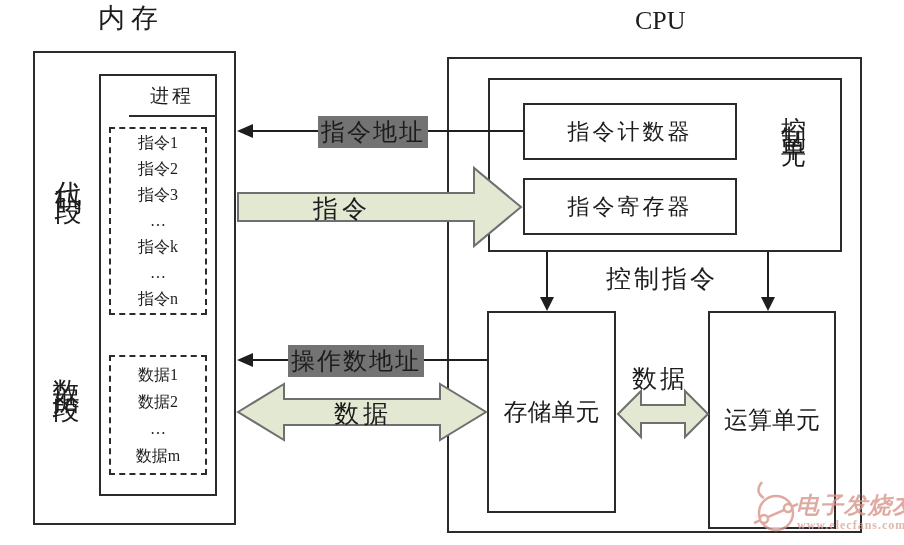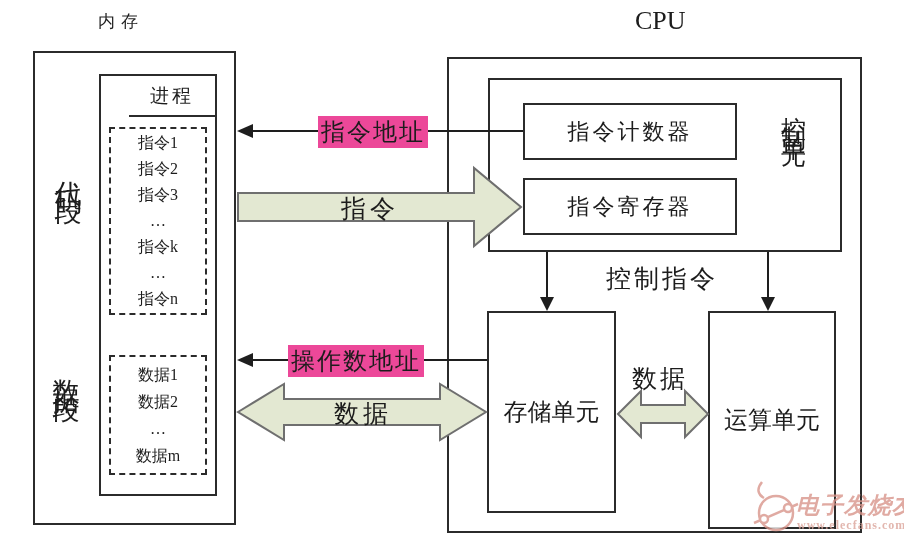--- a/index.html
+++ b/index.html
@@ -8,30 +8,30 @@
     font-family:"Liberation Serif","DejaVu Serif",serif;color:#1c1c1c;
   }
   .box{position:absolute;border:2px solid #2b2b2b;background:#ffffff;box-sizing:border-box;}
   .dashedbox{position:absolute;border:2px dashed #2b2b2b;box-sizing:border-box;background:transparent;
     display:flex;flex-direction:column;justify-content:center;align-items:center;}
   .lbl{position:absolute;white-space:nowrap;}
   .ctr{display:flex;align-items:center;justify-content:center;}
   .vtext{writing-mode:vertical-lr;text-orientation:upright;}
   .mitem{font-size:16px;line-height:26px;text-align:center;}
   .mitem2{font-size:16px;line-height:27px;text-align:left;}
-  .onwhite{background:#ec4899;padding:0 3px;}
+  .onwhite{background:#737373;padding:0 3px;}
   svg{position:absolute;left:0;top:0;}
   .wm{position:absolute;opacity:.8;}
 </style>
 </head>
 <body>
 
 <div id="canvas">
 
-  <div class="lbl" style="left:98px;top:10px;font-size:17px;letter-spacing:6px;">内存</div>
+  <div class="lbl" style="left:98px;top:0;font-size:27px;letter-spacing:6px;">内存</div>
   <div class="lbl" style="left:635px;top:6px;font-size:26px;">CPU</div>
 
   <div class="box" style="left:33px;top:51px;width:203px;height:474px;"></div>
 
   <div class="box" style="left:99px;top:74px;width:118px;height:422px;padding-left:28px;">
     <div class="ctr" style="height:39px;border-bottom:2px solid #2b2b2b;">
       <span style="font-size:19px;letter-spacing:3px;">进程</span>
     </div>
   </div>
 
@@ -88,21 +88,21 @@
 
     <line x1="547" y1="252" x2="547" y2="301" stroke="#1e1e1e" stroke-width="2"></line>
     <polygon points="547,311 540,297 554,297" fill="#1e1e1e"></polygon>
     <line x1="768" y1="252" x2="768" y2="301" stroke="#1e1e1e" stroke-width="2"></line>
     <polygon points="768,311 761,297 775,297" fill="#1e1e1e"></polygon>
 
     <polygon points="618,414 641,391 641,405 685,405 685,391 708,414 685,437 685,423 641,423 641,437" fill="#e3e8d2" stroke="#6f6f6f" stroke-width="2"></polygon>
   </svg>
 
   <div class="lbl onwhite" style="left:318px;top:116px;font-size:24px;letter-spacing:2px;">指令地址</div>
-  <div class="lbl" style="left:341px;top:192px;font-size:25px;letter-spacing:4px;">指令</div>
+  <div class="lbl" style="left:313px;top:192px;font-size:25px;letter-spacing:4px;">指令</div>
   <div class="lbl onwhite" style="left:288px;top:345px;font-size:24px;letter-spacing:2px;">操作数地址</div>
   <div class="lbl" style="left:334px;top:397px;font-size:25px;letter-spacing:4px;">数据</div>
   <div class="lbl" style="left:606px;top:262px;font-size:25px;letter-spacing:3px;">控制指令</div>
   <div class="lbl" style="left:632px;top:362px;font-size:25px;letter-spacing:3px;">数据</div>
 
   <svg class="wm" style="left:740px;top:468px;" width="70" height="75" viewBox="0 0 70 75">
     <path d="M 22 14 q -8 10 2 16" fill="none" stroke="#d9968c" stroke-width="2.5"></path>
     <circle cx="36" cy="45" r="17" fill="#ffffff" stroke="#d9968c" stroke-width="2.5"></circle>
     <line x1="14" y1="55" x2="58" y2="36" stroke="#d9968c" stroke-width="2.5"></line>
     <circle cx="24" cy="51" r="4" fill="#ffffff" stroke="#d9968c" stroke-width="2.5"></circle>

